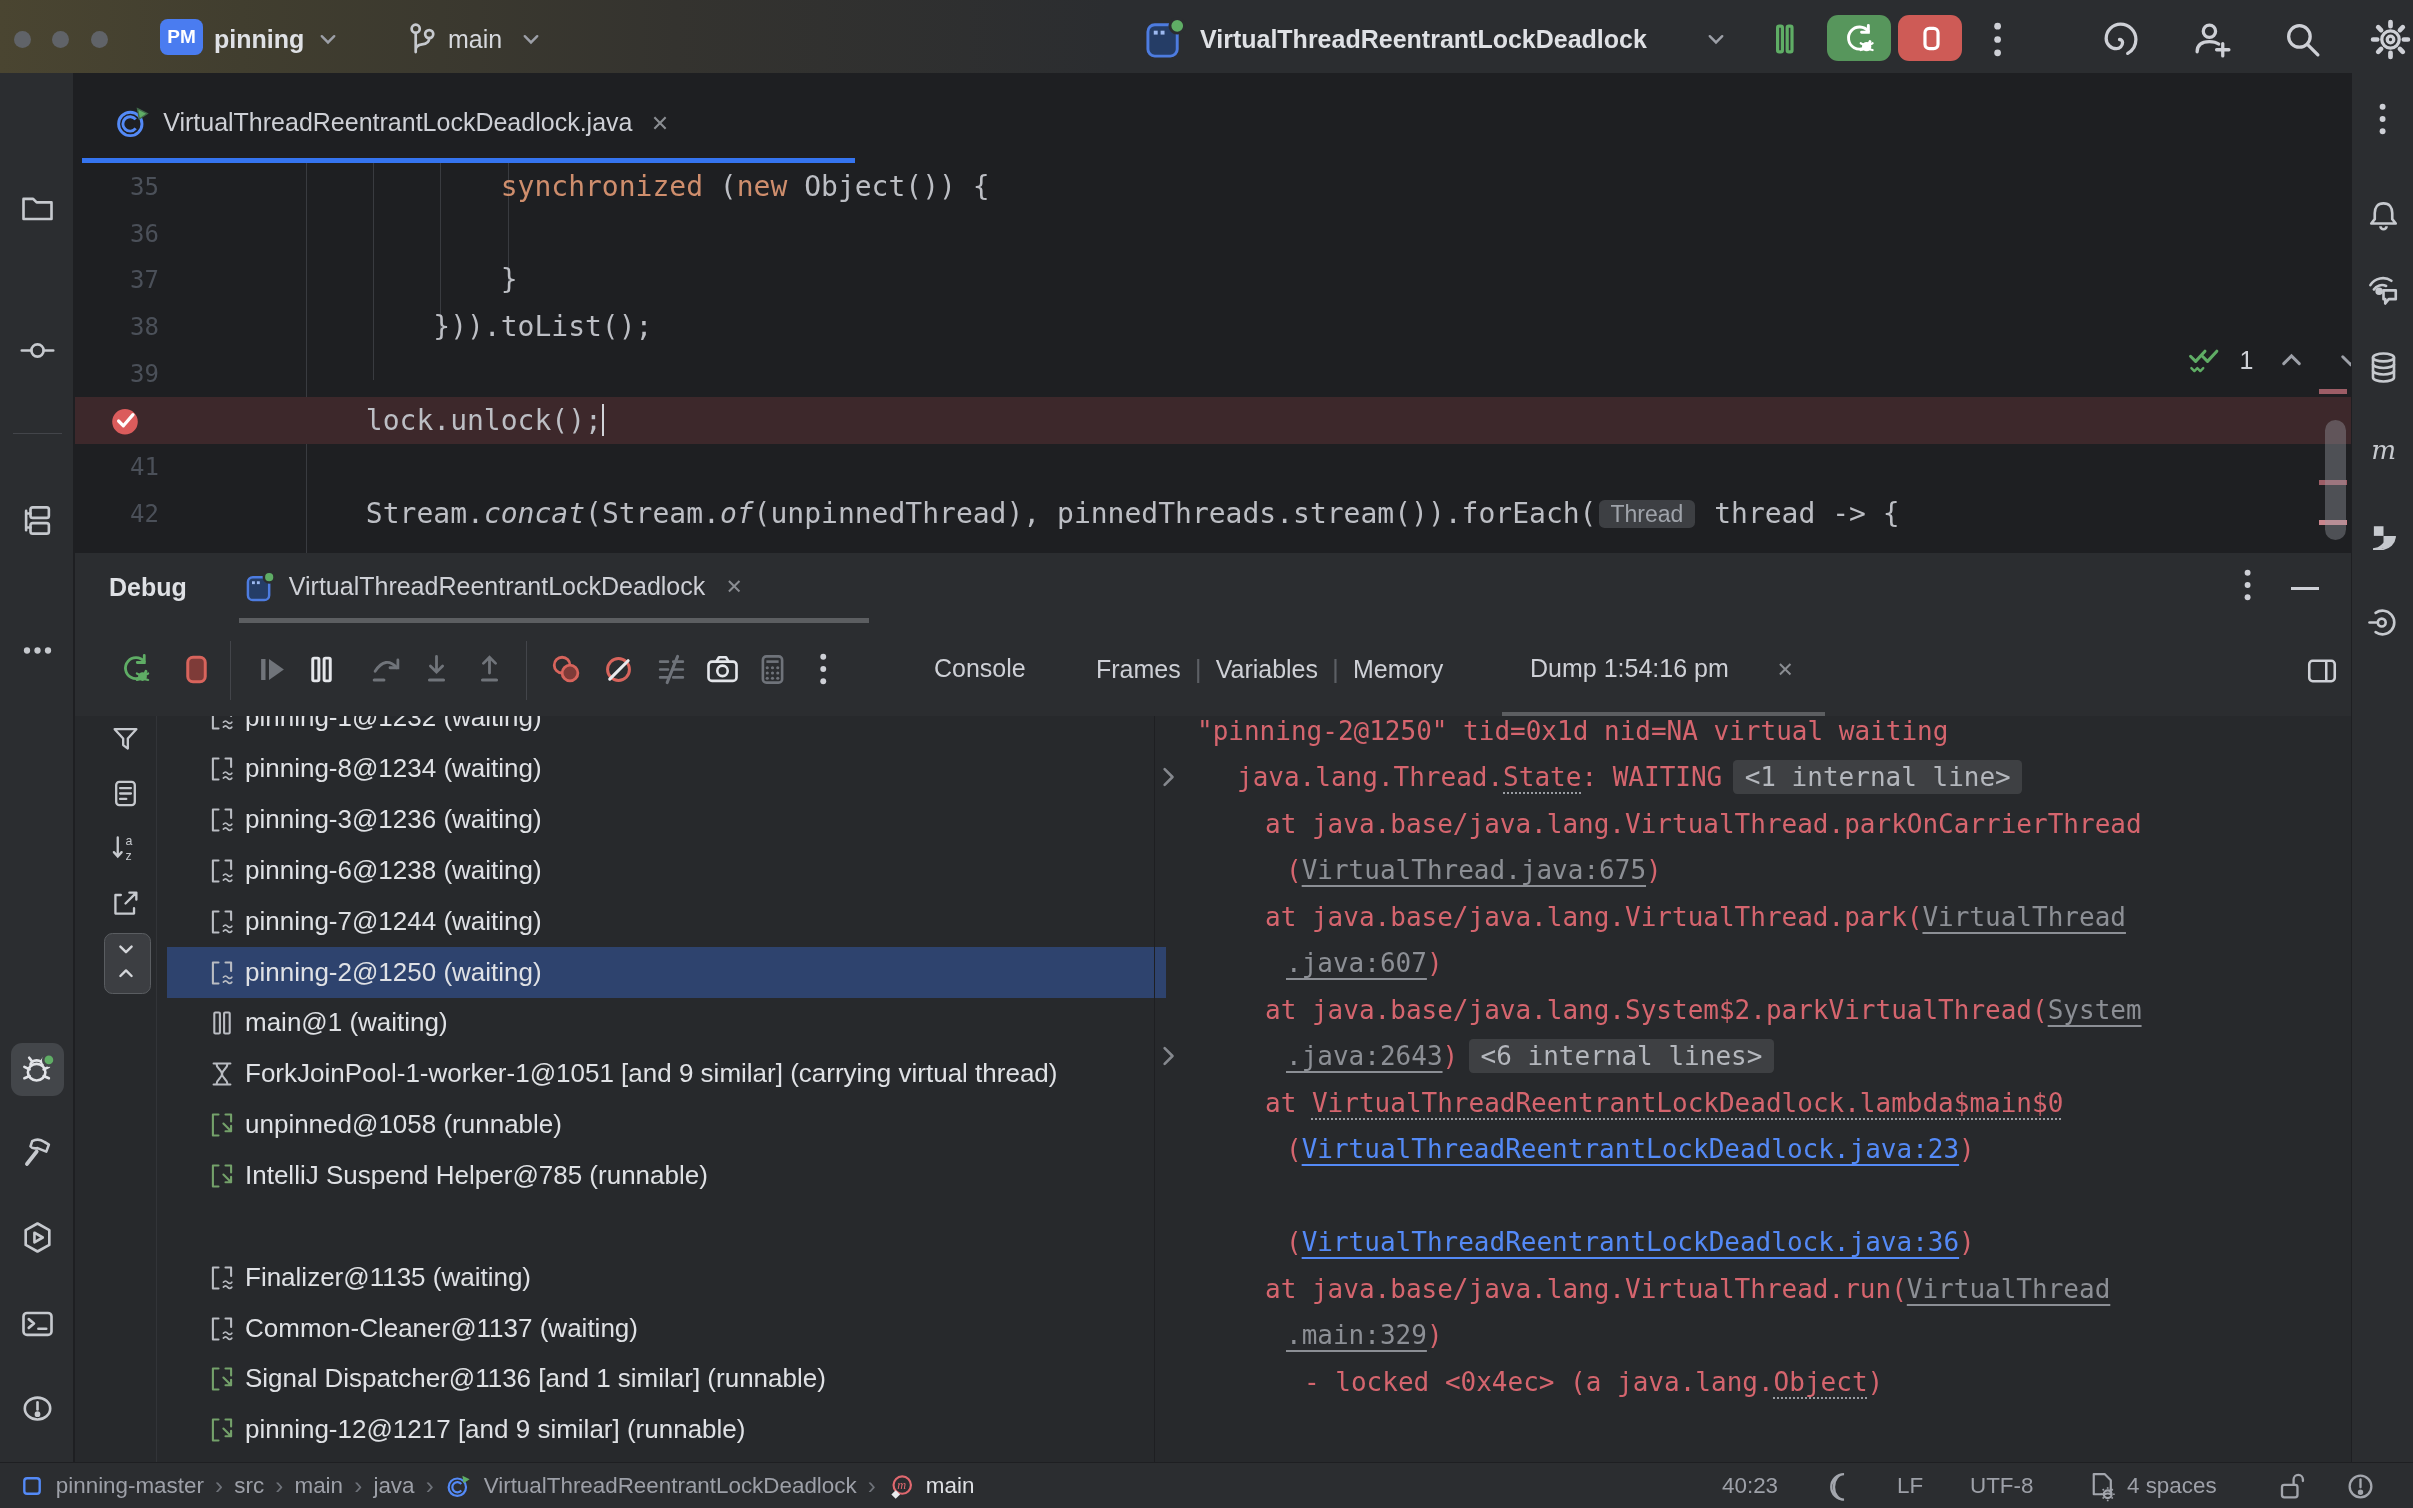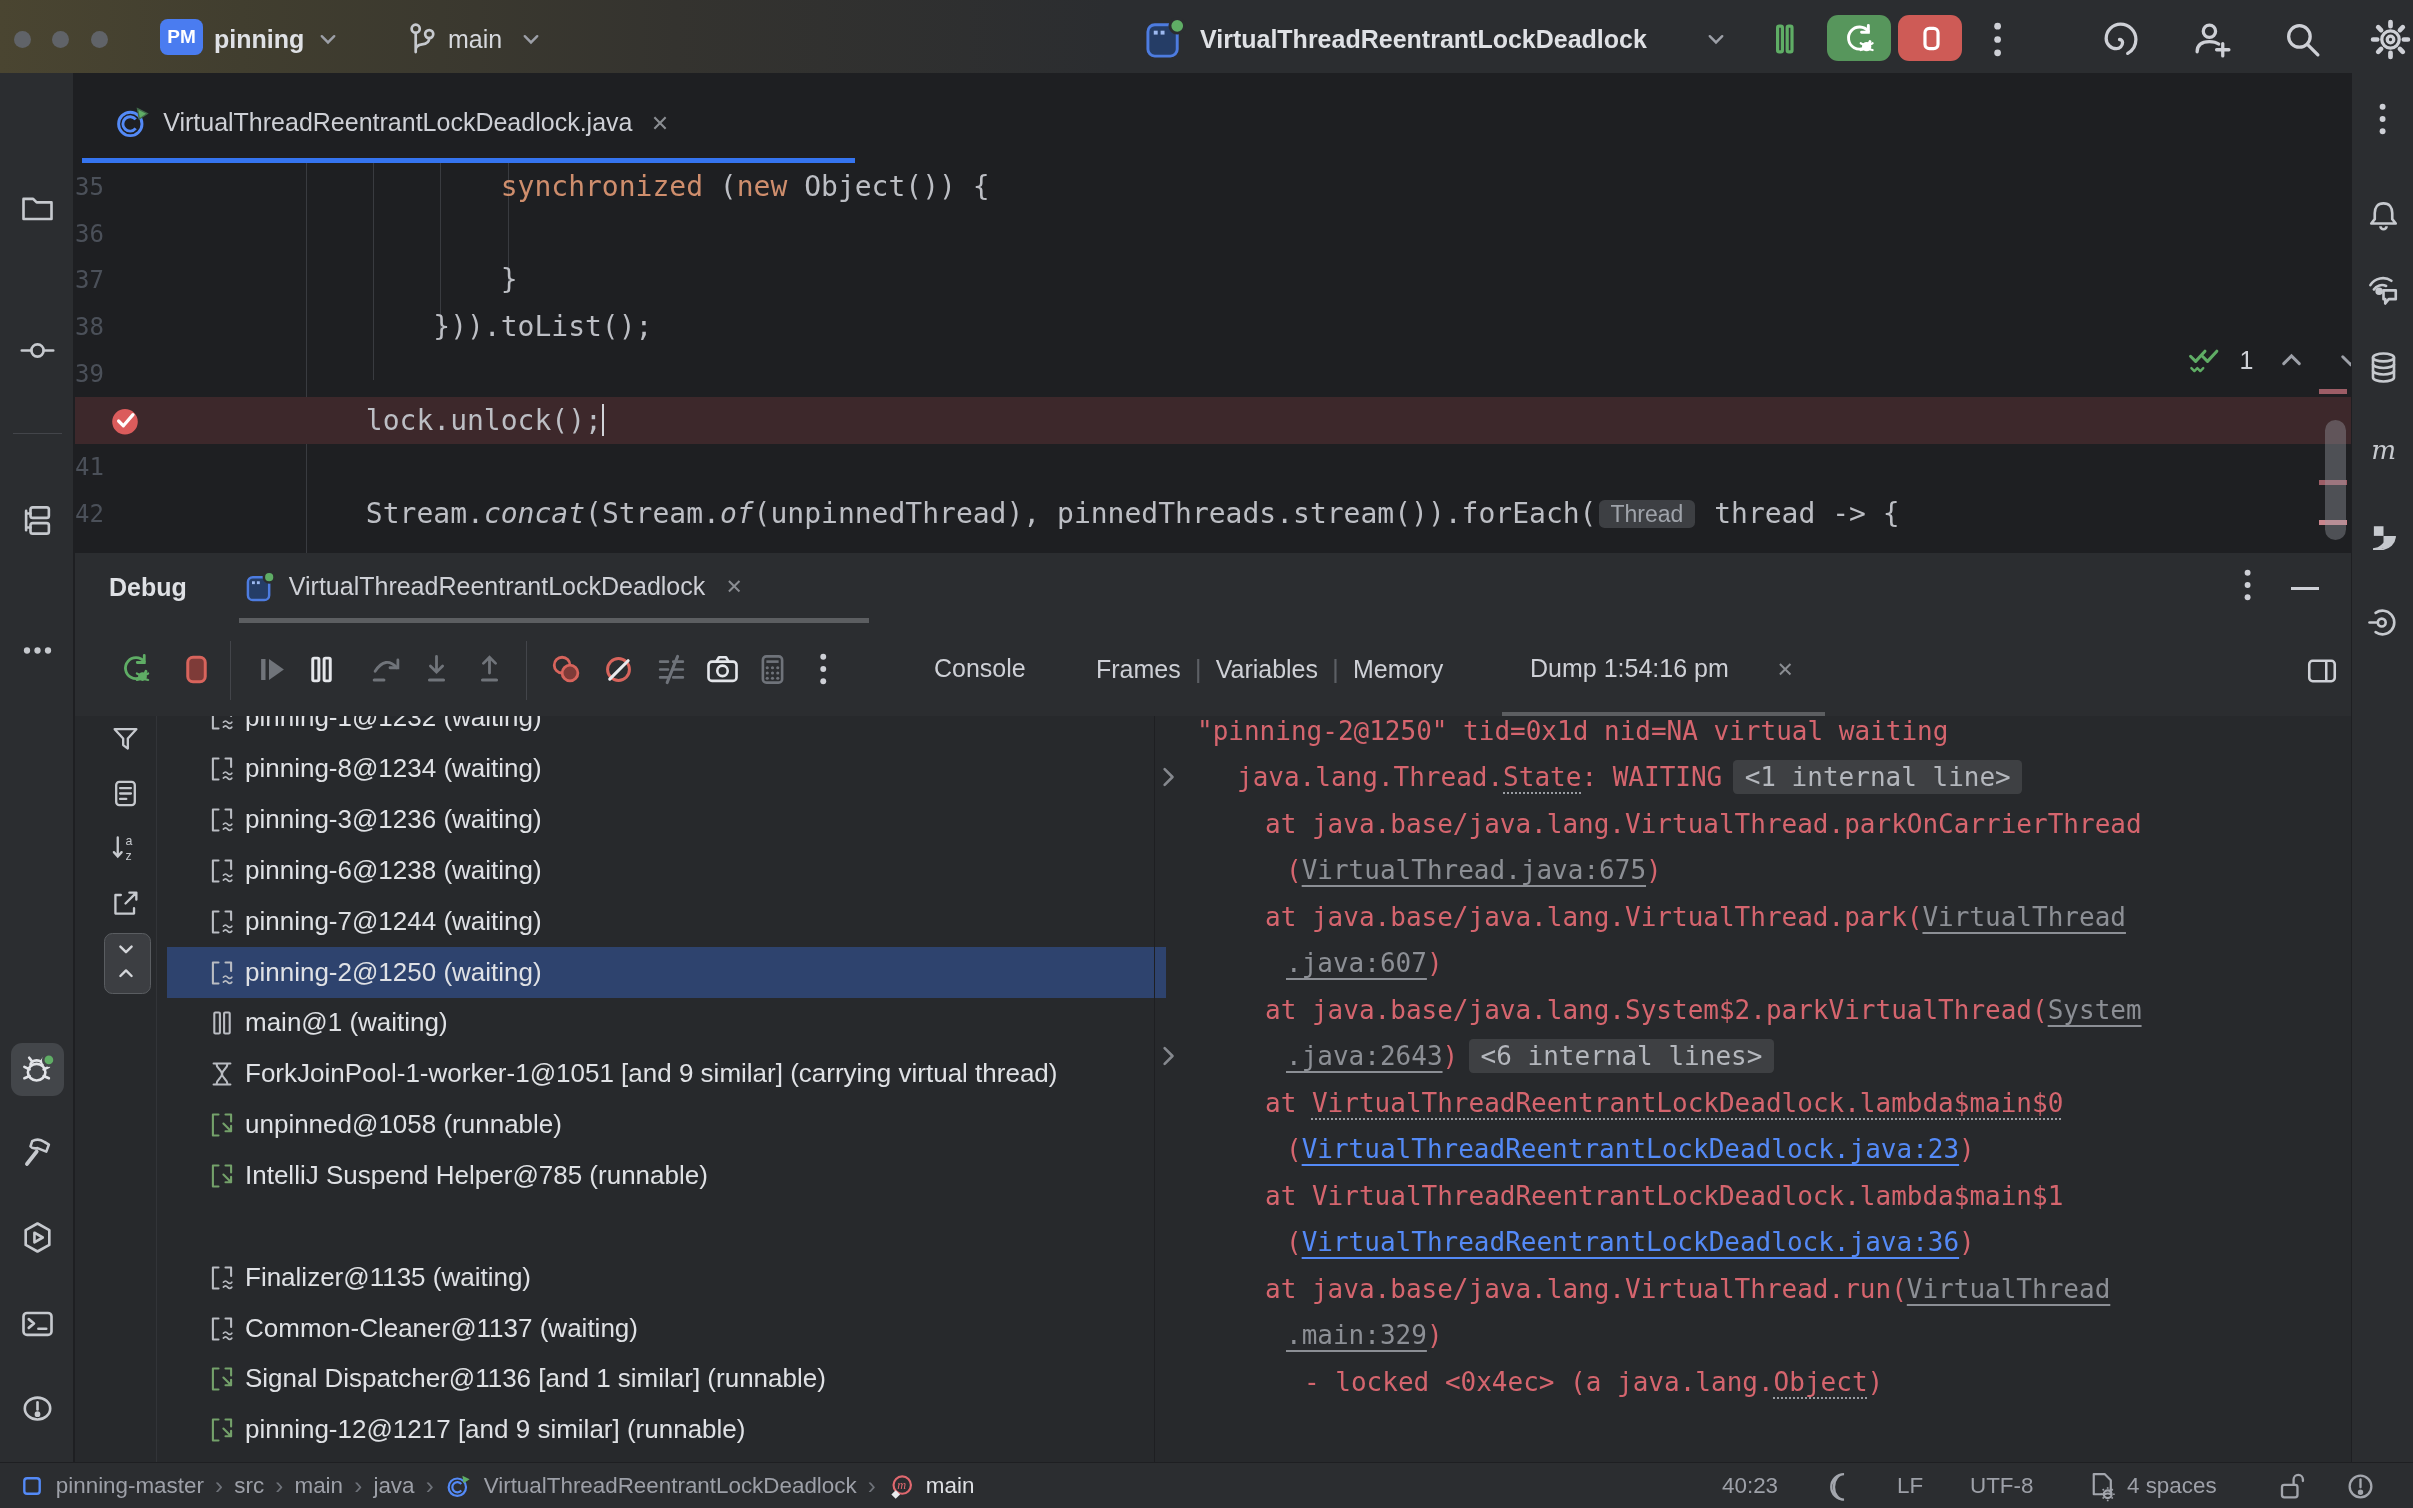--- a/index.html
+++ b/index.html
@@ -19,21 +19,21 @@
   
   .lstripe{left:0;top:73px;width:73px;height:1389px;background:#2b2d30;border-right:1.4px solid #1e1f22;}
   .rstripe{left:2351px;top:73px;width:63px;height:1389px;background:#2b2d30;border-left:1.4px solid #1e1f22;}
   .stripe-ic{color:#c6c9ce;}
   
   .tabsrow{left:75px;top:73px;width:2276px;height:90px;background:#1e1f22;}
   .etab-label{font-size:25px;color:#ced0d6;}
   .editor{left:75px;top:163px;width:2276px;height:390px;background:#1e1f22;overflow:hidden;}
   .code-row{position:absolute;left:0;width:100%;height:47px;display:flex;align-items:center;}
   .code-row.current{background:#3d282b;}
-  .gut-num{position:absolute;left:0;width:139px;text-align:left;color:#4b5059;
+  .gut-num{position:absolute;left:0;width:139px;text-align:center;color:#4b5059;
     font-family:"DejaVu Sans Mono",monospace;font-size:24px;}
   .code-text{position:absolute;left:156px;white-space:pre;font-family:"DejaVu Sans Mono",monospace;
     font-size:28px;color:#bcbec4;}
   .seg-keyword{color:#cf8e6d;}
   .seg-field{color:#c77dbb;text-decoration:underline;text-underline-offset:4.9px;}
   .seg-static_method{font-style:italic;}
   .inlay{display:inline-block;background:#3d3f43;color:#9fa3aa;border-radius:5.6px;
     font-family:"Liberation Sans",sans-serif;font-size:23px;padding:0.7px 11.2px;margin:0 2.8px;vertical-align:1.4px;}
   .caret{display:inline-block;width:2.1px;height:32px;background:#d1d3d8;vertical-align:-5.6px;}
   .guide{position:absolute;width:1.4px;background:#393b40;}
@@ -637,21 +637,20 @@
         <div class="dump-line" style="top: 224px; left: 132px;"><span class="d-graylink">.java:607</span><span>)</span></div>
         <div class="dump-line" style="top: 271px; left: 111px;"><span>at java.base/java.lang.System$2.parkVirtualThread(</span><span class="d-graylink">System</span></div>
         <div class="fold" style="top: 326px;">
           <svg width="18" height="28" viewBox="0 0 20 32" fill="none" stroke="currentColor" stroke-width="3" stroke-linecap="round" stroke-linejoin="round">
             <path d="M5 7 l9 9 -9 9"></path>
           </svg>
         </div>
         <div class="dump-line" style="top: 317px; left: 132px;"><span class="d-graylink">.java:2643</span><span>)</span><span class="d-box">&lt;6 internal lines&gt;</span></div>
         <div class="dump-line" style="top: 364px; left: 111px;"><span>at </span><span class="d-dotted">VirtualThreadReentrantLockDeadlock.lambda$main$0</span></div>
         <div class="dump-line" style="top: 410px; left: 132px;"><span>(</span><span class="d-bluelink">VirtualThreadReentrantLockDeadlock.java:23</span><span>)</span></div>
-        <div class="dump-line" style="top: 457px; left: 111px;"><span>at VirtualThreadReentrantLockDeadlock.lambda$main$1</span></div>
         <div class="dump-line" style="top: 503px; left: 132px;"><span>(</span><span class="d-bluelink">VirtualThreadReentrantLockDeadlock.java:36</span><span>)</span></div>
         <div class="dump-line" style="top: 550px; left: 111px;"><span>at java.base/java.lang.VirtualThread.run(</span><span class="d-graylink">VirtualThread</span></div>
         <div class="dump-line" style="top: 596px; left: 132px;"><span class="d-graylink">.main:329</span><span>)</span></div>
         <div class="dump-line" style="top: 643px; left: 150px;"><span>- locked &lt;0x4ec&gt; (a java.lang.</span><span class="d-dotted">Object</span><span>)</span></div>
       </div>
   </div>
 
   <div class="abs statusbar">
     <div class="crumbs" id="crumbs">
         <span>

